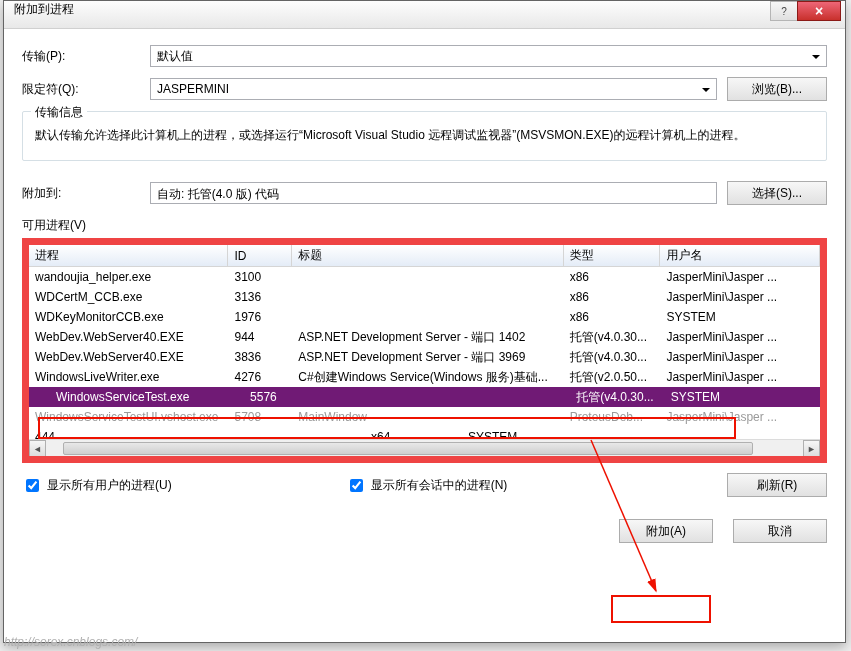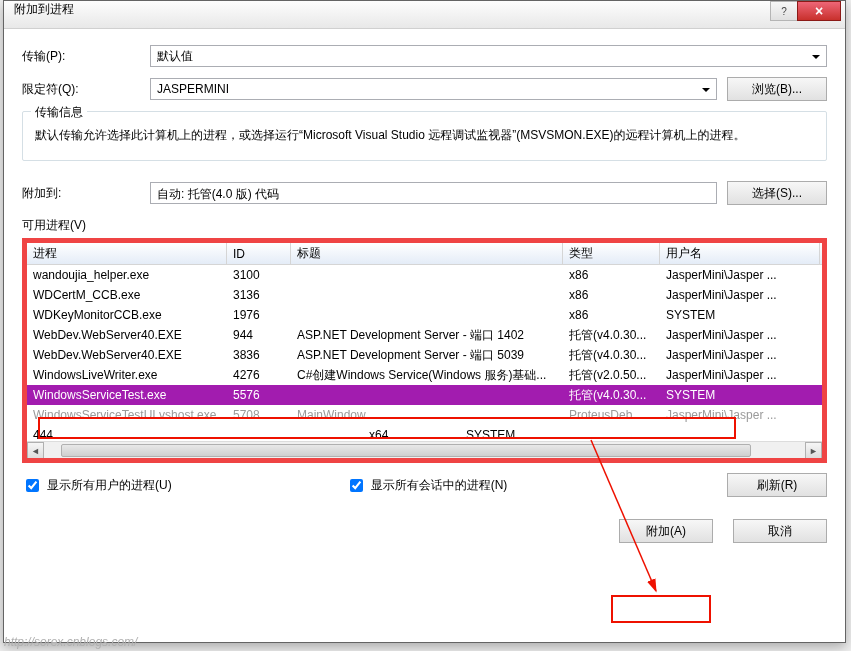--- a/index.html
+++ b/index.html
@@ -15,27 +15,27 @@
   .lbl { width: 128px; color: #000; }
   .combo { flex: 1; height: 22px; border: 1px solid #abadb3; background: #fff; display: flex; align-items: center; padding: 0 6px; position: relative; }
   .combo::after { content: ""; position: absolute; right: 6px; top: 9px; border-left: 4px solid transparent; border-right: 4px solid transparent; border-top: 4px solid #000; }
   .btn { height: 24px; min-width: 100px; border: 1px solid #acacac; background: linear-gradient(#f7f7f7,#e1e1e1); padding: 0 10px; margin-left: 10px; cursor: default; display:inline-flex;align-items:center;justify-content:center;}
   .groupbox { border: 1px solid #d5dfe5; border-radius: 2px; margin-top: 4px; padding: 10px 12px 12px 12px; position: relative; }
   .groupbox .gtitle { position: absolute; top: -8px; left: 8px; background: #fff; padding: 0 4px; color: #000; }
   .hint { color: #000; line-height: 1.5; padding: 4px 0; }
   .attach-row { display:flex; align-items:center; margin: 20px 0 12px 0;}
   .attach-field { flex:1; height:22px; border:1px solid #abadb3; background:#fff; padding:3px 6px; color:#000;}
   .proclabel { margin-bottom: 4px; color:#000;}
-  .listview { border: 5px solid #ef4444; background: #fff; height: 225px; overflow: hidden; display:flex; flex-direction:column;}
+  .listview { border: 7px solid #ef4444; background: #fff; height: 225px; overflow: hidden; display:flex; flex-direction:column;}
   .lv-header { display:flex; background: linear-gradient(#fff,#e4ecf7); border-bottom:1px solid #d5d5d5; height:22px; align-items:center;}
   .lv-header .col { border-right:1px solid #d5d5d5; padding:0 6px; height:100%; display:flex; align-items:center; color:#000; overflow:hidden; white-space:nowrap;}
   .lv-body { flex:1; overflow:hidden;}
   .lv-row { display:flex; height:20px; align-items:center; }
   .lv-row .cell { padding:0 6px; overflow:hidden; white-space:nowrap; text-overflow: ellipsis; color:#000;}
-  .lv-row.selected { background:#a21caf; }
+  .lv-row.selected { background:#701a75;padding-left:21px; }
   .lv-row.selected .cell { color:#fff; }
   .lv-row.disabled .cell { color:#9a9a9a;}
   .c0{width:200px}.c1{width:64px}.c2{width:272px}.c3{width:97px}.c4{width:160px}
   .lv-scroll { height:17px; background:#f0f0f0; border-top:1px solid #dcdcdc; position:relative;}
   .lv-scroll .thumb{position:absolute;left:34px;top:2px;height:13px;width:690px;background:linear-gradient(#e8e8e8,#cfcfcf);border:1px solid #b0b0b0;border-radius:2px;}
   .lv-scroll .arr{position:absolute;top:0;width:17px;height:17px;background:linear-gradient(#f6f6f6,#ddd);border:1px solid #b0b0b0;display:flex;align-items:center;justify-content:center;font-size:9px;color:#555;}
   .lv-scroll .arr.l{left:0}.lv-scroll .arr.r{right:0}
   .checkrow { display:flex; gap: 34px; margin-top: 10px; align-items:center;}
   .check { display:flex; align-items:center; gap:5px; color:#000;}
   .check input{width:13px;height:13px;}
@@ -122,21 +122,21 @@
           <div class="lv-row">
             <div class="cell c0">WebDev.WebServer40.EXE</div>
             <div class="cell c1">944</div>
             <div class="cell c2">ASP.NET Development Server - 端口 1402</div>
             <div class="cell c3">托管(v4.0.30...</div>
             <div class="cell c4">JasperMini\Jasper ...</div>
           </div>
           <div class="lv-row">
             <div class="cell c0">WebDev.WebServer40.EXE</div>
             <div class="cell c1">3836</div>
-            <div class="cell c2">ASP.NET Development Server - 端口 5039</div>
+            <div class="cell c2">ASP.NET Development Server - 端口 3969</div>
             <div class="cell c3">托管(v4.0.30...</div>
             <div class="cell c4">JasperMini\Jasper ...</div>
           </div>
           <div class="lv-row">
             <div class="cell c0">WindowsLiveWriter.exe</div>
             <div class="cell c1">4276</div>
             <div class="cell c2">C#创建Windows Service(Windows 服务)基础...</div>
             <div class="cell c3">托管(v2.0.50...</div>
             <div class="cell c4">JasperMini\Jasper ...</div>
           </div>

